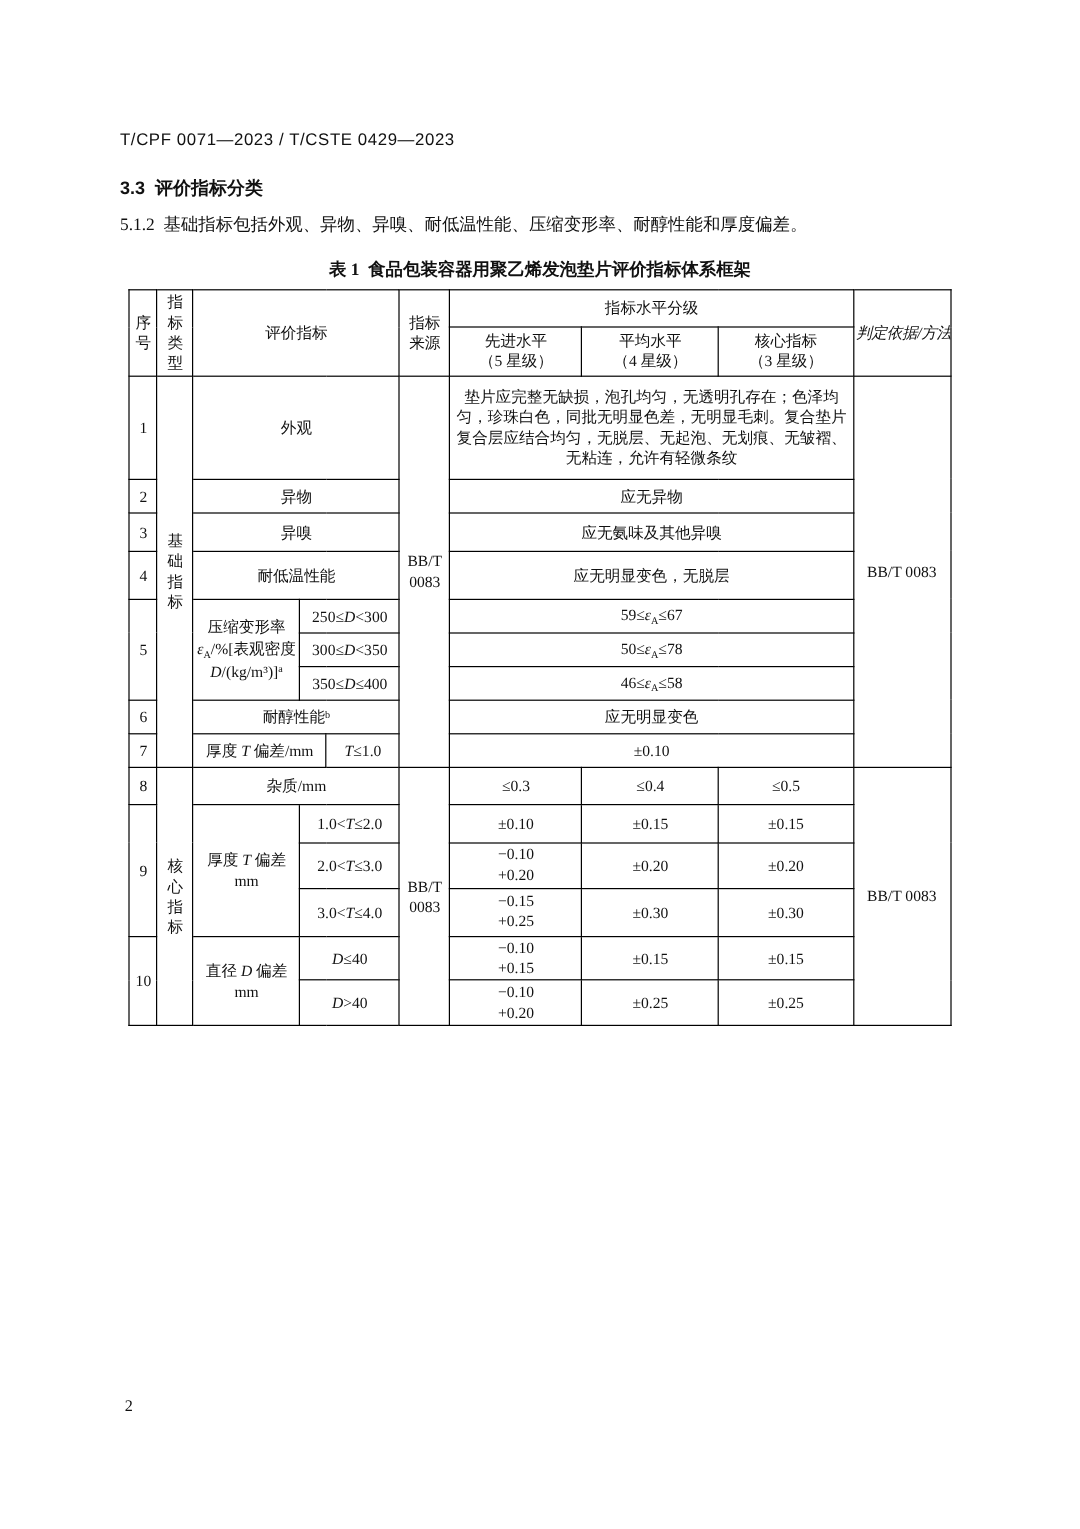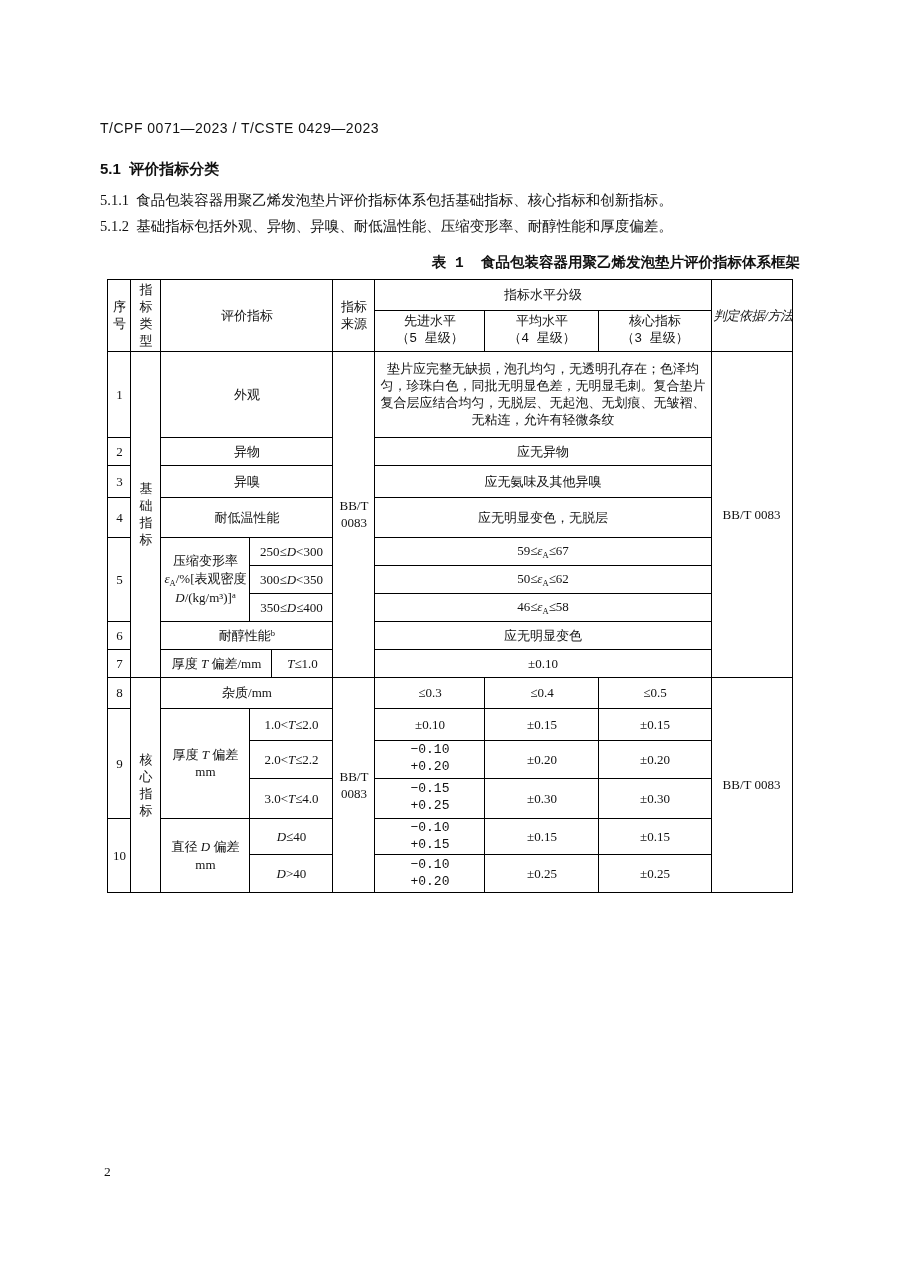--- a/index.html
+++ b/index.html
@@ -1,57 +1,56 @@
 <!DOCTYPE html>
 <html><head>
 <meta charset="utf-8">
 <style>
   html,body{margin:0;padding:0;background:#ffffff;}
   .page{position:relative;width:900px;height:1274px;background:#ffffff;color:#111;
         font-family:"Liberation Serif","DejaVu Serif",serif;overflow:hidden;}
-  .content{position:absolute;left:100px;top:120px;width:700px;}
+  .content{position:absolute;left:100px;top:108px;width:700px;}
   .doc-code{font-family:"Liberation Sans","DejaVu Sans",sans-serif;font-size:14px;
             letter-spacing:.5px;margin:0 0 14px 0;white-space:pre-wrap;}
   .h-main{font-family:"Liberation Sans","DejaVu Sans",sans-serif;font-weight:bold;
           font-size:15.5px;margin:16px 0 0 0;white-space:pre-wrap;}
   .h-sub{font-family:"Liberation Sans","DejaVu Sans",sans-serif;font-weight:bold;
          font-size:15px;margin:24px 0 8px 0;white-space:pre-wrap;}
   .para{font-size:14.5px;line-height:26px;text-align:justify;margin:0;white-space:pre-wrap;}
   .para-indent{text-indent:2em;}
-  .tbl-title{font-family:Liberation Mono, monospace;font-weight:bold;
-             font-size:14.5px;text-align:right;margin:14px 0 7px 0;white-space:pre-wrap;}
+  .tbl-title{font-family:Liberation Serif, serif;font-weight:bold;
+             font-size:14.5px;text-align:center;margin:14px 0 7px 0;white-space:pre-wrap;}
   table.std{border-collapse:collapse;table-layout:fixed;width:684px;margin:0 auto;
             border:1.5px solid #000;}
   table.std th,table.std td{border:1px solid #000;text-align:center;vertical-align:middle;
             font-size:13px;font-weight:normal;line-height:1.32;padding:1px 2px;overflow:hidden;
             word-break:break-word;}
   th.hdr-basis{font-size:11.5px;white-space:nowrap;letter-spacing:-.3px;padding:1px 0;font-style:italic;}
   td.cell-type{font-size:12.5px;padding:0 1px;line-height:1.5;}
   td.cell-source{font-size:12.5px;padding:0 1px;}
   td.cell-basis{font-size:12.5px;white-space:nowrap;}
   td.req-appearance{text-align:justify;padding:3px 6px;line-height:20px;font-size:12.8px;}
   td.cell-label-compress{font-size:12px;padding:1px 1px;line-height:1.5;}
   td.cell-cond{font-size:12.5px;white-space:nowrap;}
   i.v{font-style:italic;font-family:"Liberation Serif","DejaVu Serif",serif;}
   sub.s{font-size:8.5px;vertical-align:-3px;}
   sup.s{font-size:8.5px;vertical-align:4px;}
-  .two-line div{line-height:1.3;font-family:Liberation Mono, monospace;}
+  .two-line div{line-height:1.3;}
   .pagenum{position:absolute;left:104px;top:1164px;font-size:13.5px;}
 </style>
 </head>
 <body>
 
 <div class="page">
   <div class="content">
 
     <div class="doc-code">T/CPF 0071—2023 / T/CSTE 0429—2023</div>
 
-    <div class="h-sub">5.1  评价指标分类</div>
-
-    <p class="para">5.1.1  食品包装容器用聚乙烯发泡垫片评价指标体系包括基础指标、核心指标和创新指标。</p>
+    <div class="h-sub">3.3  评价指标分类</div>
+
     <p class="para">5.1.2  基础指标包括外观、异物、异嗅、耐低温性能、压缩变形率、耐醇性能和厚度偏差。</p>
 
 
     <div class="tbl-title">表 1  食品包装容器用聚乙烯发泡垫片评价指标体系框架</div>
 
     <table class="std">
       <colgroup>
         <col style="width:23px">
           <col style="width:30px">
           <col style="width:89px">
@@ -115,21 +114,21 @@
         <td rowspan="3" class="cell-label-compress">
           <div>压缩变形率</div>
           <div><i class="v">ε</i><sub class="s">A</sub><span>/%[表观密度</span></div>
           <div><i class="v">D</i><span>/(kg/m³)]</span><sup class="s">a</sup></div>
         </td>
         <td colspan="2" class="cell-cond"><span>250≤</span><i class="v">D</i><span>&lt;300</span></td>
         <td colspan="3"><span>59≤</span><i class="v">ε</i><sub class="s">A</sub><span>≤67</span></td>
       </tr>
       <tr style="height:28px">
         <td colspan="2" class="cell-cond"><span>300≤</span><i class="v">D</i><span>&lt;350</span></td>
-        <td colspan="3"><span>50≤</span><i class="v">ε</i><sub class="s">A</sub><span>≤62</span></td>
+        <td colspan="3"><span>50≤</span><i class="v">ε</i><sub class="s">A</sub><span>≤78</span></td>
       </tr>
       <tr style="height:28px">
         <td colspan="2" class="cell-cond"><span>350≤</span><i class="v">D</i><span>≤400</span></td>
         <td colspan="3"><span>46≤</span><i class="v">ε</i><sub class="s">A</sub><span>≤58</span></td>
       </tr>
       <tr style="height:28px">
         <td>6</td>
         <td colspan="3"><span>耐醇性能</span><sup class="s">b</sup></td>
         <td colspan="3">应无明显变色</td>
       </tr>
@@ -155,21 +154,21 @@
         <td rowspan="3">
           <div><span>厚度 </span><i class="v">T</i><span> 偏差</span></div>
           <div>mm</div>
         </td>
         <td colspan="2" class="cell-cond"><span>1.0&lt;</span><i class="v">T</i><span>≤2.0</span></td>
         <td>±0.10</td>
         <td>±0.15</td>
         <td>±0.15</td>
       </tr>
       <tr style="height:38px">
-        <td colspan="2" class="cell-cond"><span>2.0&lt;</span><i class="v">T</i><span>≤2.2</span></td>
+        <td colspan="2" class="cell-cond"><span>2.0&lt;</span><i class="v">T</i><span>≤3.0</span></td>
         <td class="two-line">
               <div>−0.10</div>
               <div>+0.20</div>
             </td>
         <td>±0.20</td>
         <td>±0.20</td>
       </tr>
       <tr style="height:40px">
         <td colspan="2" class="cell-cond"><span>3.0&lt;</span><i class="v">T</i><span>≤4.0</span></td>
         <td class="two-line">

